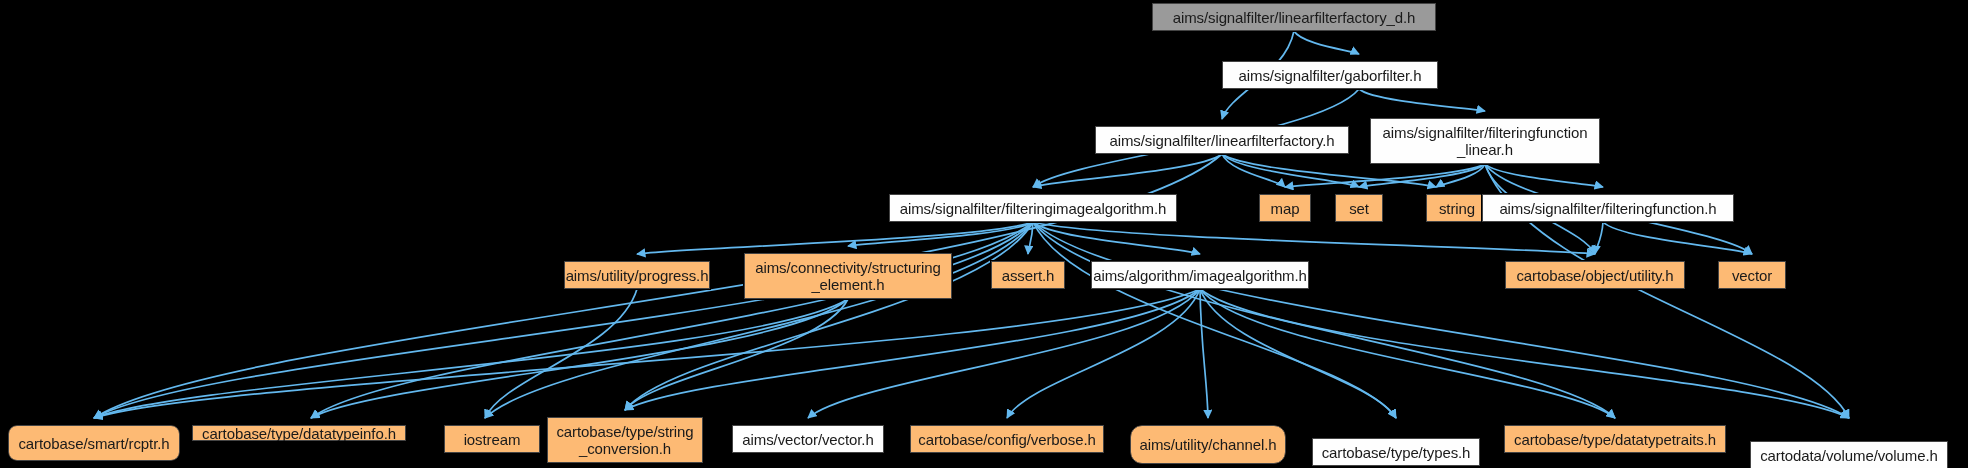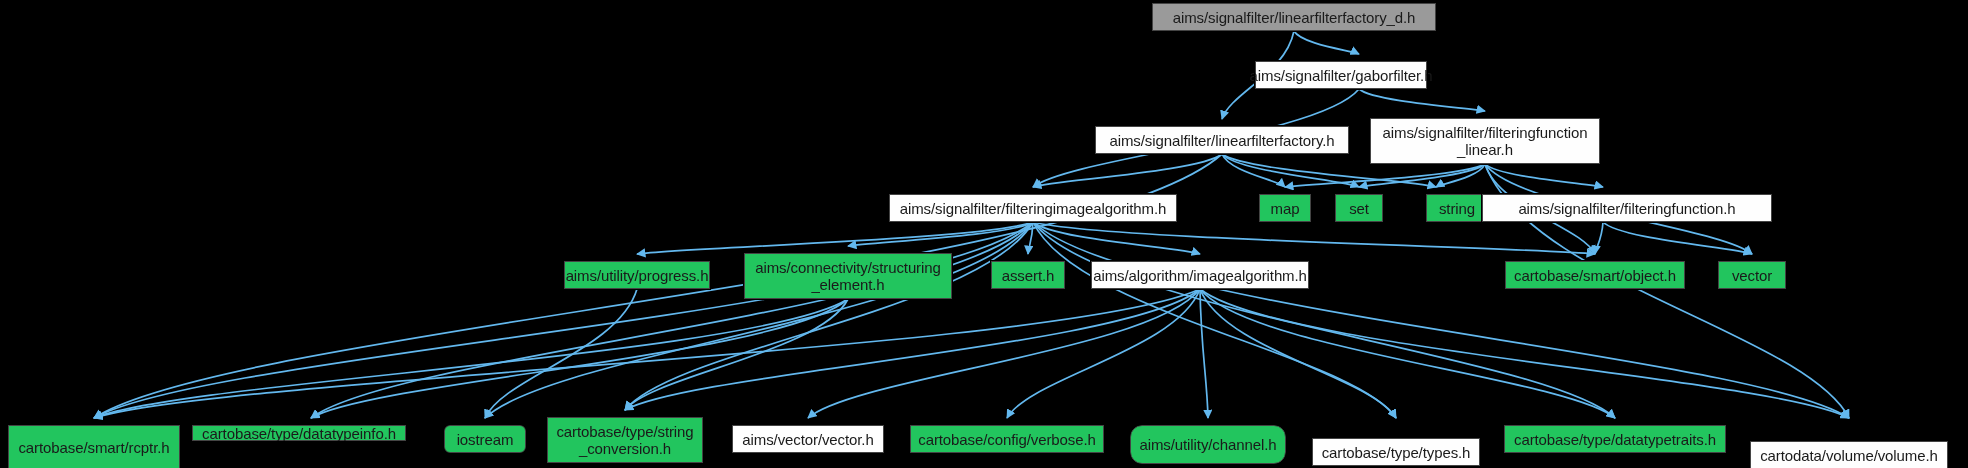--- a/index.html
+++ b/index.html
@@ -33,21 +33,21 @@
     outline: 1px solid #000000;
     color: #1a1a1a;
     font-size: 15px;
     line-height: 17px;
     letter-spacing: -0.1px;
     white-space: pre-line;
     padding: 0 3px;
     z-index: 2;
   }
   .fill-white { background: #fefefe; }
-  .fill-grey  { background: #22c55e; }
+  .fill-grey  { background: #fdba74; }
   .fill-root  { background: #9a9a9a; }
 </style>
 </head>
 <body>
 
 <div id="graph">
   <svg id="edges" xmlns="http://www.w3.org/2000/svg">
     <defs>
       <marker id="arrow" viewBox="0 0 10 10" refX="9" refY="5" markerWidth="5.5" markerHeight="5.5" orient="auto-start-reverse">
         <path d="M 0 0 L 10 5 L 0 10 z" fill="#63b8ee"></path>
@@ -93,39 +93,39 @@
         <path d="M 1200 289 C 1152.96 350.2, 855.04 377.4, 808 418" fill="none" stroke="#63b8ee" stroke-width="1.7" marker-end="url(#arrow)"></path>
         <path d="M 1200 289 C 1176.84 350.2, 1030.16 377.4, 1007 418" fill="none" stroke="#63b8ee" stroke-width="1.7" marker-end="url(#arrow)"></path>
         <path d="M 1200 289 C 1200.96 350.2, 1207.04 377.4, 1208 418" fill="none" stroke="#63b8ee" stroke-width="1.7" marker-end="url(#arrow)"></path>
         <path d="M 1200 289 C 1223.52 350.2, 1372.48 377.4, 1396 418" fill="none" stroke="#63b8ee" stroke-width="1.7" marker-end="url(#arrow)"></path>
         <path d="M 1200 289 C 1249.8 350.2, 1565.2 377.4, 1615 418" fill="none" stroke="#63b8ee" stroke-width="1.7" marker-end="url(#arrow)"></path>
         <path d="M 1200 289 C 1277.88 350.2, 1771.12 377.4, 1849 418" fill="none" stroke="#63b8ee" stroke-width="1.7" marker-end="url(#arrow)"></path>
       </g>
   </svg>
   <div id="nodes">
       <div class="node fill-root" style="left: 1152px; top: 3px; width: 284px; height: 28px;">aims/signalfilter/linearfilterfactory_d.h</div>
-      <div class="node fill-white" style="left: 1255px; top: 61px; width: 172px; height: 28px;">aims/signalfilter/gaborfilter.h</div>
+      <div class="node fill-white" style="left: 1222px; top: 61px; width: 216px; height: 28px;">aims/signalfilter/gaborfilter.h</div>
       <div class="node fill-white" style="left: 1095px; top: 126px; width: 254px; height: 28px;">aims/signalfilter/linearfilterfactory.h</div>
       <div class="node fill-white" style="left: 1370px; top: 118px; width: 230px; height: 46px;">aims/signalfilter/filteringfunction
 _linear.h</div>
       <div class="node fill-white" style="left: 889px; top: 194px; width: 288px; height: 28px;">aims/signalfilter/filteringimagealgorithm.h</div>
       <div class="node fill-grey" style="left: 1259px; top: 194px; width: 52px; height: 28px;">map</div>
       <div class="node fill-grey" style="left: 1335px; top: 194px; width: 48px; height: 28px;">set</div>
       <div class="node fill-grey" style="left: 1405px; top: 194px; width: 62px; height: 28px; margin-left: 21px;">string</div>
-      <div class="node fill-white" style="left: 1482px; top: 194px; width: 290px; height: 28px;">aims/signalfilter/filteringfunction.h</div>
+      <div class="node fill-white" style="left: 1482px; top: 194px; width: 252px; height: 28px;">aims/signalfilter/filteringfunction.h</div>
       <div class="node fill-grey" style="left: 564px; top: 261px; width: 146px; height: 28px;">aims/utility/progress.h</div>
       <div class="node fill-grey" style="left: 744px; top: 253px; width: 208px; height: 46px;">aims/connectivity/structuring
 _element.h</div>
       <div class="node fill-grey" style="left: 991px; top: 261px; width: 74px; height: 28px;">assert.h</div>
       <div class="node fill-white" style="left: 1091px; top: 261px; width: 218px; height: 28px;">aims/algorithm/imagealgorithm.h</div>
-      <div class="node fill-grey" style="left: 1505px; top: 261px; width: 180px; height: 28px;">cartobase/smart/object.h</div>
+      <div class="node fill-grey" style="left: 1505px; top: 261px; width: 180px; height: 28px;">cartobase/object/utility.h</div>
       <div class="node fill-grey" style="left: 1718px; top: 261px; width: 68px; height: 28px;">vector</div>
-      <div class="node fill-grey" style="left: 8px; top: 425px; width: 172px; height: 44px;">cartobase/smart/rcptr.h</div>
+      <div class="node fill-grey" style="left: 8px; top: 425px; width: 172px; height: 36px; border-radius: 9px;">cartobase/smart/rcptr.h</div>
       <div class="node fill-grey" style="left: 192px; top: 425px; width: 214px; height: 16px;">cartobase/type/datatypeinfo.h</div>
-      <div class="node fill-grey" style="left: 444px; top: 425px; width: 82px; height: 28px; border-radius: 6px;">iostream</div>
+      <div class="node fill-grey" style="left: 444px; top: 425px; width: 96px; height: 28px;">iostream</div>
       <div class="node fill-grey" style="left: 547px; top: 417px; width: 156px; height: 46px;">cartobase/type/string
 _conversion.h</div>
       <div class="node fill-white" style="left: 732px; top: 425px; width: 152px; height: 28px;">aims/vector/vector.h</div>
       <div class="node fill-grey" style="left: 910px; top: 425px; width: 194px; height: 28px;">cartobase/config/verbose.h</div>
       <div class="node fill-grey" style="left: 1130px; top: 425px; width: 156px; height: 39px; border-radius: 12px;">aims/utility/channel.h</div>
       <div class="node fill-white" style="left: 1312px; top: 438px; width: 168px; height: 28px;">cartobase/type/types.h</div>
       <div class="node fill-grey" style="left: 1504px; top: 425px; width: 222px; height: 28px;">cartobase/type/datatypetraits.h</div>
       <div class="node fill-white" style="left: 1750px; top: 441px; width: 198px; height: 28px;">cartodata/volume/volume.h</div>
     </div>
 </div>

